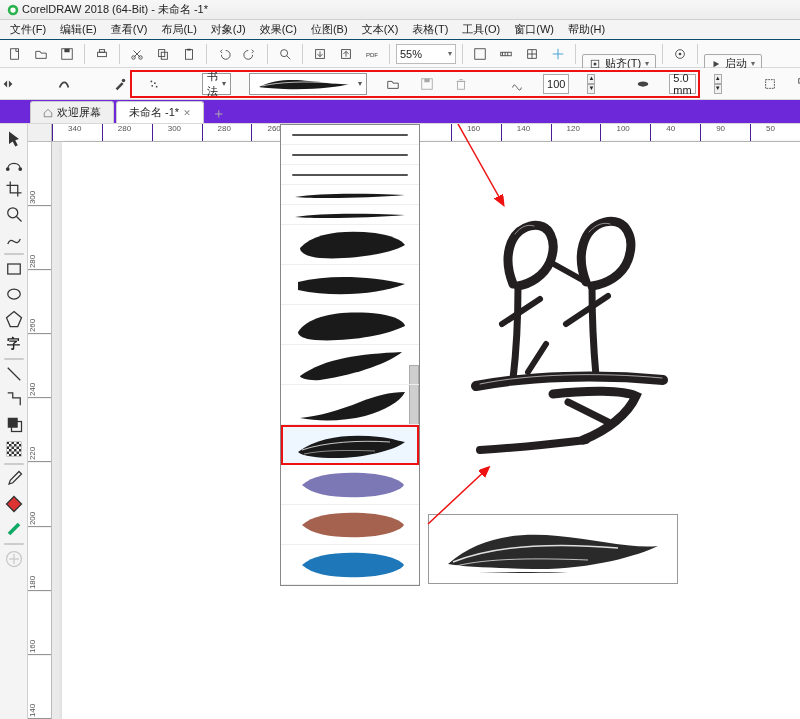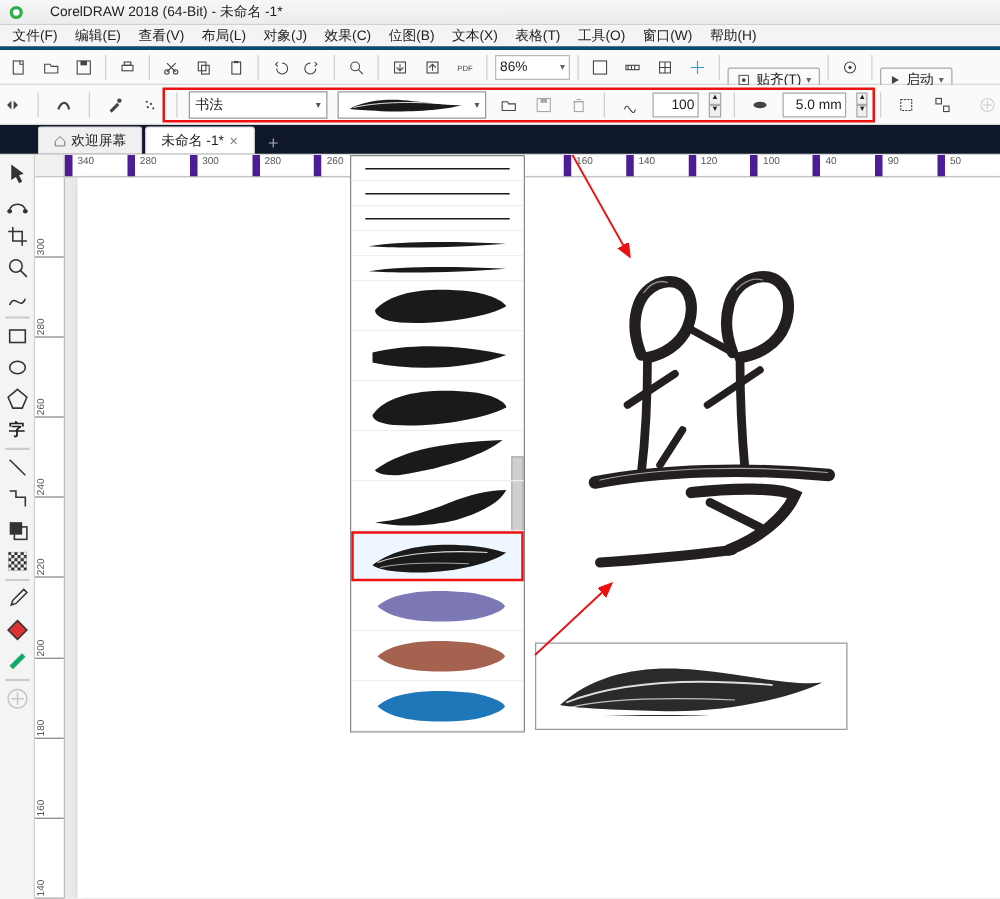--- a/index.html
+++ b/index.html
@@ -1,44 +1,44 @@
 <!DOCTYPE html>
 <html><head>
 <meta charset="utf-8">
 <style>
   * { box-sizing: border-box; margin: 0; padding: 0; font-family: "Microsoft YaHei", Arial, sans-serif; }
   body { background: #fff; width: 800px; height: 719px; overflow: hidden; font-size: 11px; color: #222; }
-  .titlebar { height: 20px; background: linear-gradient(#f7f7f7,#ececec); border-bottom: 1px solid #d0d0d0; display:flex; align-items:center; padding:0 6px; gap:20px; }
+  .titlebar { height: 20px; background: linear-gradient(#f7f7f7,#ececec); border-bottom: 1px solid #d0d0d0; display:flex; align-items:center; padding:0 6px; gap:2px; }
   .titlebar .icon { width:14px; height:14px; display:inline-block; }
-  .menubar { height: 20px; background:#f4f4f4; border-bottom:3px solid #0c4a6e; display:flex; align-items:center; padding:0 4px; gap:2px; }
+  .menubar { height: 20px; background:#f4f4f4; border-bottom:1px solid #0c4a6e; display:flex; align-items:center; padding:0 4px; gap:2px; }
   .menubar span { padding:2px 6px; cursor:default; }
   .toolbar { height: 28px; background:#fafafa; border-bottom:1px solid #d8d8d8; display:flex; align-items:center; padding:0 4px; gap:4px; }
   .tbtn { width:22px; height:22px; display:flex; align-items:center; justify-content:center; border:1px solid transparent; border-radius:2px; }
   .tbtn svg { width:14px; height:14px; }
   .sep { width:1px; height:20px; background:#d0d0d0; margin:0 2px; }
   .zoom-box { width:60px; height:20px; border:1px solid #bbb; background:#fff; display:flex; align-items:center; padding:0 3px; font-size:11px; }
   .zoom-box::after { content:"▾"; margin-left:auto; font-size:8px; color:#666; }
-  .propbar { height: 32px; background:#fafafa; border-bottom:1px solid #d8d8d8; display:flex; align-items:center; padding:0 0; gap:8px; position:relative; }
+  .propbar { height: 32px; background:#fafafa; border-bottom:1px solid #d8d8d8; display:flex; align-items:center; padding:0 0; gap:18px; position:relative; }
   .red-rect { position:absolute; border:2px solid #e11; pointer-events:none; }
   .combo { height:22px; border:1px solid #999; background:#fff; display:flex; align-items:center; padding:0 4px; font-size:11px; }
   .combo .arrow { margin-left:auto; font-size:8px; color:#555; padding-left:4px; }
   .numbox { width:40px; height:20px; border:1px solid #aaa; background:#fff; display:flex; align-items:center; justify-content:flex-end; padding:0 3px; font-size:11px; }
   .spinner { width:10px; height:20px; display:flex; flex-direction:column; }
   .spinner div { flex:1; border:1px solid #aaa; background:#f0f0f0; font-size:6px; line-height:1; text-align:center; }
-  .tabbar { height:24px; background:#0f172a; border-bottom:1px solid #d8d8d8; display:flex; align-items:flex-end; padding:0 30px; gap:2px; }
+  .tabbar { height:24px; background:#6d28d9; border-bottom:1px solid #d8d8d8; display:flex; align-items:flex-end; padding:0 30px; gap:2px; }
   .tab { padding:3px 12px; border:1px solid #ccc; border-bottom:none; border-radius:3px 3px 0 0; background:#f0f0f0; font-size:11px; display:flex; align-items:center; gap:4px;}
   .tab.active { background:#fff; }
   .tab .close { font-size:9px; color:#888; }
   .workspace { position:relative; height: calc(719px - 20px - 20px - 28px - 32px - 24px); background:#eaeaea; display:flex; }
   .lefttools { width:28px; background:#f4f4f4; border-right:1px solid #d0d0d0; display:flex; flex-direction:column; align-items:center; padding-top:4px; gap:3px; }
   .ltool { width:22px; height:22px; display:flex; align-items:center; justify-content:center; border:1px solid transparent; border-radius:2px; }
   .ltool.sep { height:1px; width:20px; background:#ccc; }
   .canvaswrap { flex:1; position:relative; background:#eaeaea; overflow:hidden; }
   .ruler-h { position:absolute; top:0; left:24px; right:0; height:18px; background:#fff; border-bottom:1px solid #bbb; display:flex; }
-  .ruler-h .tick { flex:1; border-left:6px solid #4c1d95; font-size:8px; color:#555; padding-left:4px; position:relative; }
+  .ruler-h .tick { flex:1; border-left:1px solid #4c1d95; font-size:8px; color:#555; padding-left:15px; position:relative; }
   .ruler-v { position:absolute; top:18px; left:0; bottom:0; width:24px; background:#fff; border-right:1px solid #bbb; display:flex; flex-direction:column; }
   .ruler-v .tick { flex:1; border-top:1px solid #888; font-size:8px; color:#555; writing-mode:vertical-rl; transform:rotate(180deg); padding-top:1px; }
   .ruler-corner { position:absolute; top:0; left:0; width:24px; height:18px; background:#f0f0f0; border-right:1px solid #bbb; border-bottom:1px solid #bbb;}
   .page { position:absolute; top:18px; left:34px; right:0; bottom:0; background:#fff; box-shadow:2px 2px 6px rgba(0,0,0,0.2); }
   
   .stroke-drop { position:absolute; top:0; left:252px; width:140px; background:#fff; border:1px solid #888; z-index:50; }
   .stroke-item { height:40px; border-bottom:1px solid #eee; display:flex; align-items:center; justify-content:center; padding:2px 4px; position:relative;}
   .stroke-item.thin { height:20px;}
   .stroke-item.sel { outline:2px solid #e11; outline-offset:-2px; background:#eef7ff;}
   .scrollthumb { position:absolute; right:0; top:240px; width:10px; height:80px; background:#cfcfcf; border:1px solid #aaa;}
@@ -156,21 +156,21 @@
         <path d="M8 11V5M5 8l3-3 3 3" fill="none" stroke="#444"></path>
       </svg>
     </div>
   <div class="tbtn">
       <svg viewBox="0 0 16 16">
         <text x="1" y="11" font-size="7" fill="#444">PDF</text>
       </svg>
     </div>
   <div class="sep"></div>
   <div class="zoom-box">
-      <span>86%</span>
+      <span>55%</span>
     </div>
   <div class="sep"></div>
   <div class="tbtn">
       <svg viewBox="0 0 16 16">
         <rect x="2" y="2" width="12" height="12" fill="none" stroke="#444"></rect>
       </svg>
     </div>
   <div class="tbtn">
       <svg viewBox="0 0 16 16">
         <rect x="2" y="6" width="12" height="4" fill="none" stroke="#444"></rect>

